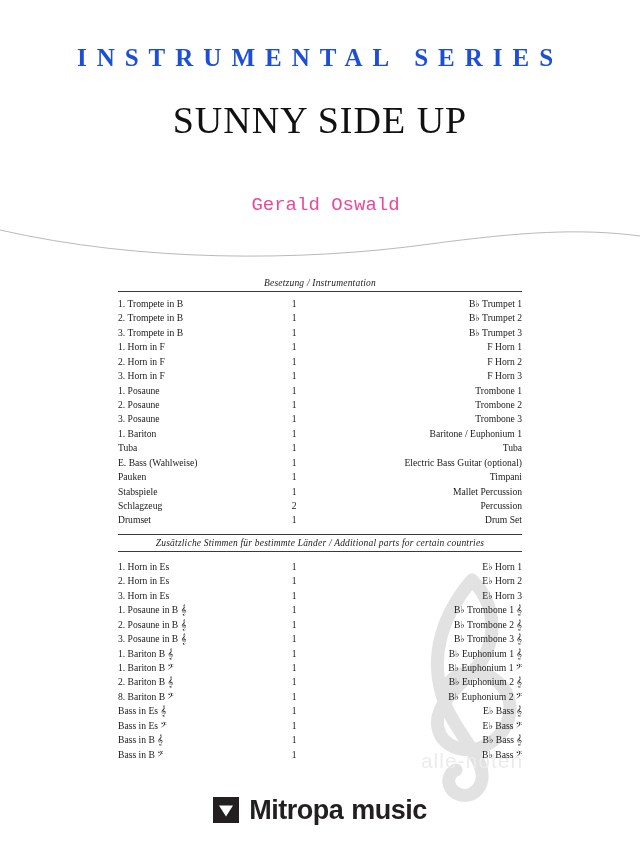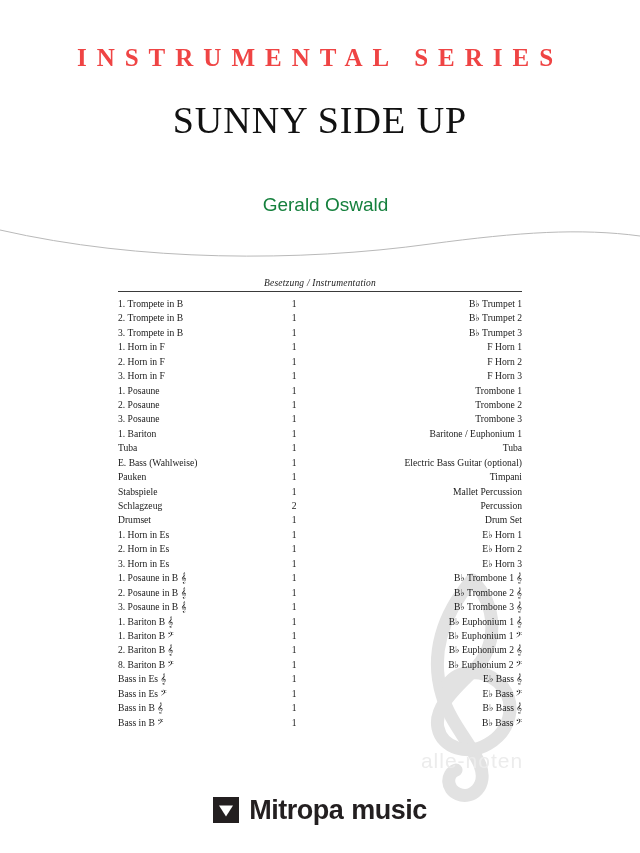--- a/index.html
+++ b/index.html
@@ -35,44 +35,44 @@
   .watermark svg { display: block; }
 
   .content {
     position: relative;
     z-index: 2;
   }
 
   
   .series {
     text-align: center;
-    color: #ef4444;
+    color: #1d4ed8;
     font-family: "Liberation Serif", serif;
     font-size: 25px;
     letter-spacing: 10px;
     font-weight: bold;
     padding-top: 44px;
     white-space: nowrap;
   }
 
   .title {
     text-align: center;
     font-family: "Liberation Serif", serif;
     font-size: 38px;
     letter-spacing: 1px;
     margin-top: 26px;
     color: #111;
   }
 
   .composer {
     text-align: center;
-    font-family: Liberation Sans, sans-serif;
+    font-family: Liberation Mono, monospace;
     font-size: 19px;
     margin-top: 52px;
-    color: #15803d;
+    color: #ec4899;
     margin-left: 11px;
   }
 
   .swoosh {
     position: absolute;
     left: 0;
     top: 222px;
     width: 640px;
     height: 40px;
     z-index: 1;
@@ -266,20 +266,21 @@
             <td class="c-right">Percussion</td>
           </tr>
           <tr>
             <td class="c-left">Drumset</td>
             <td class="c-mid">1</td>
             <td class="c-right">Drum Set</td>
           </tr>
         </tbody>
       </table>
 
+      <div class="section-head second">Zusätzliche Stimmen für bestimmte Länder / Additional parts for certain countries</div>
 
       <table class="inst">
         <tbody>
           <tr>
             <td class="c-left">1. Horn in Es</td>
             <td class="c-mid">1</td>
             <td class="c-right">E♭ Horn 1</td>
           </tr>
           <tr>
             <td class="c-left">2. Horn in Es</td>

